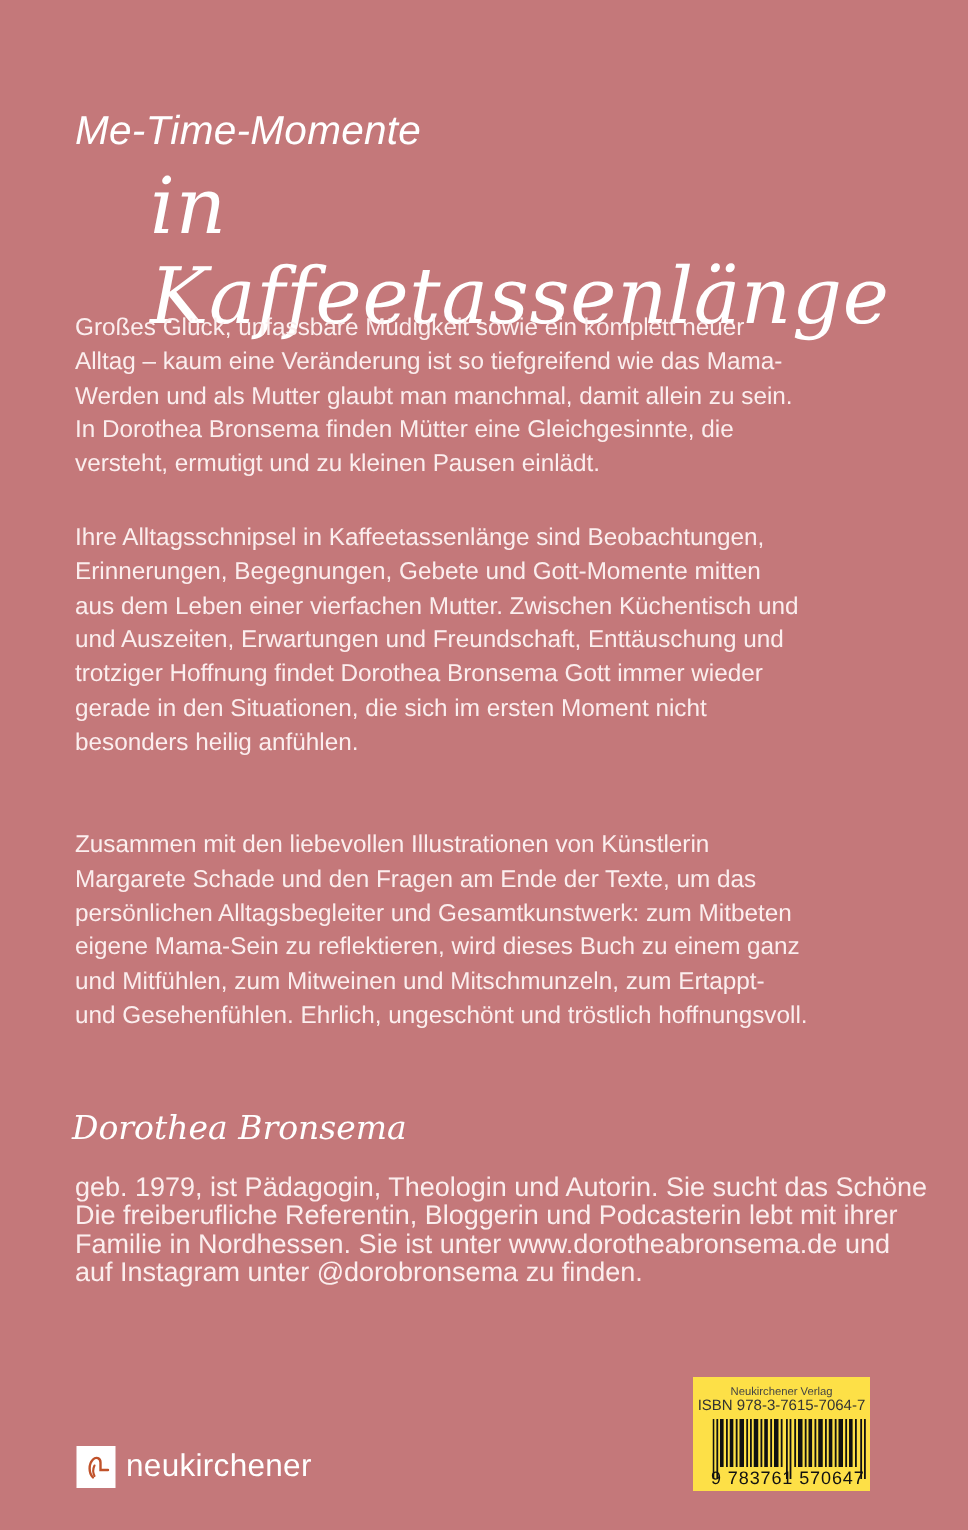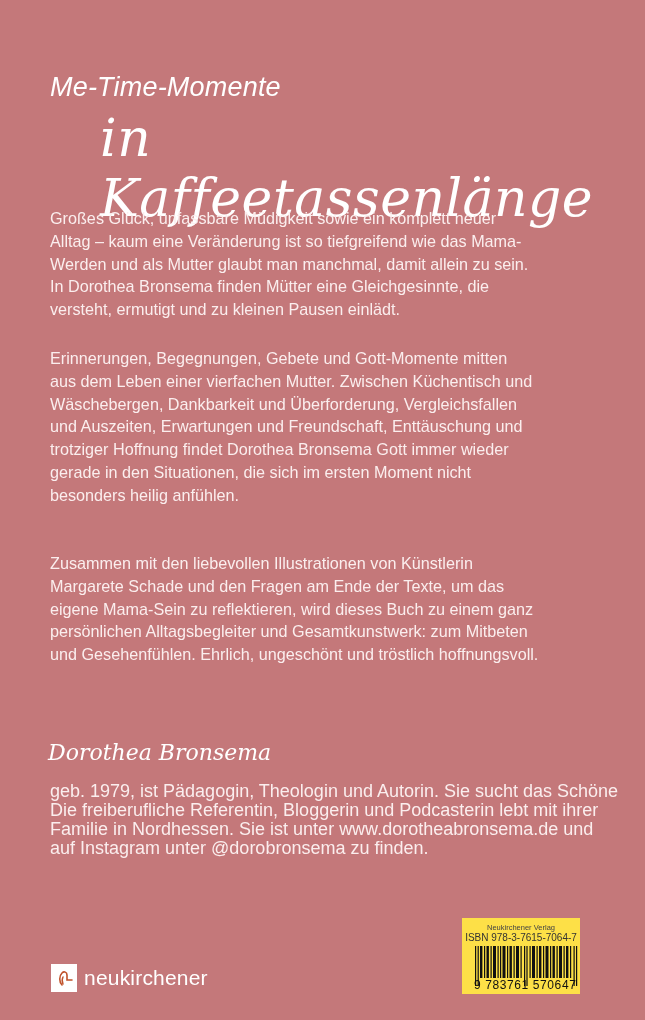--- a/index.html
+++ b/index.html
@@ -80,34 +80,35 @@
 
   <p class="para" id="p1">
     <span>Großes Glück, unfassbare Müdigkeit sowie ein komplett neuer</span>
     <span>Alltag – kaum eine Veränderung ist so tiefgreifend wie das Mama-</span>
     <span>Werden und als Mutter glaubt man manchmal, damit allein zu sein.</span>
     <span>In Dorothea Bronsema finden Mütter eine Gleichgesinnte, die</span>
     <span>versteht, ermutigt und zu kleinen Pausen einlädt.</span>
   </p>
 
   <p class="para" id="p2">
+    <span>Ihre Alltagsschnipsel in Kaffeetassenlänge sind Beobachtungen,</span>
     <span>Erinnerungen, Begegnungen, Gebete und Gott-Momente mitten</span>
     <span>aus dem Leben einer vierfachen Mutter. Zwischen Küchentisch und</span>
-    <span>Wäschebergen, Dankbarkeit und Überforderung, Vergleichsfallen</span>
     <span>und Auszeiten, Erwartungen und Freundschaft, Enttäuschung und</span>
     <span>trotziger Hoffnung findet Dorothea Bronsema Gott immer wieder</span>
     <span>gerade in den Situationen, die sich im ersten Moment nicht</span>
     <span>besonders heilig anfühlen.</span>
   </p>
 
   <p class="para" id="p3">
     <span>Zusammen mit den liebevollen Illustrationen von Künstlerin</span>
     <span>Margarete Schade und den Fragen am Ende der Texte, um das</span>
+    <span>persönlichen Alltagsbegleiter und Gesamtkunstwerk: zum Mitbeten</span>
     <span>eigene Mama-Sein zu reflektieren, wird dieses Buch zu einem ganz</span>
-    <span>persönlichen Alltagsbegleiter und Gesamtkunstwerk: zum Mitbeten</span>
+    <span>und Mitfühlen, zum Mitweinen und Mitschmunzeln, zum Ertappt-</span>
     <span>und Gesehenfühlen. Ehrlich, ungeschönt und tröstlich hoffnungsvoll.</span>
   </p>
 
   <div class="author-sig">Dorothea Bronsema</div>
 
   <p class="bio">
     <span>geb. 1979, ist Pädagogin, Theologin und Autorin. Sie sucht das Schöne</span>
     <span>Die freiberufliche Referentin, Bloggerin und Podcasterin lebt mit ihrer</span>
     <span>Familie in Nordhessen. Sie ist unter www.dorotheabronsema.de und</span>
     <span>auf Instagram unter @dorobronsema zu finden.</span>

